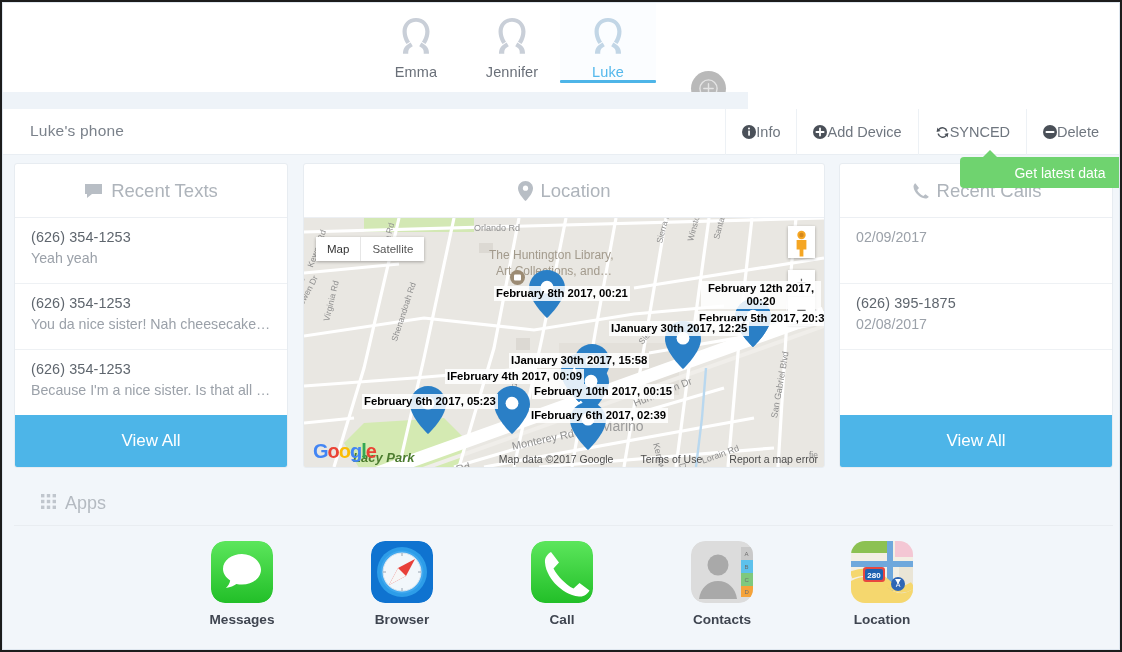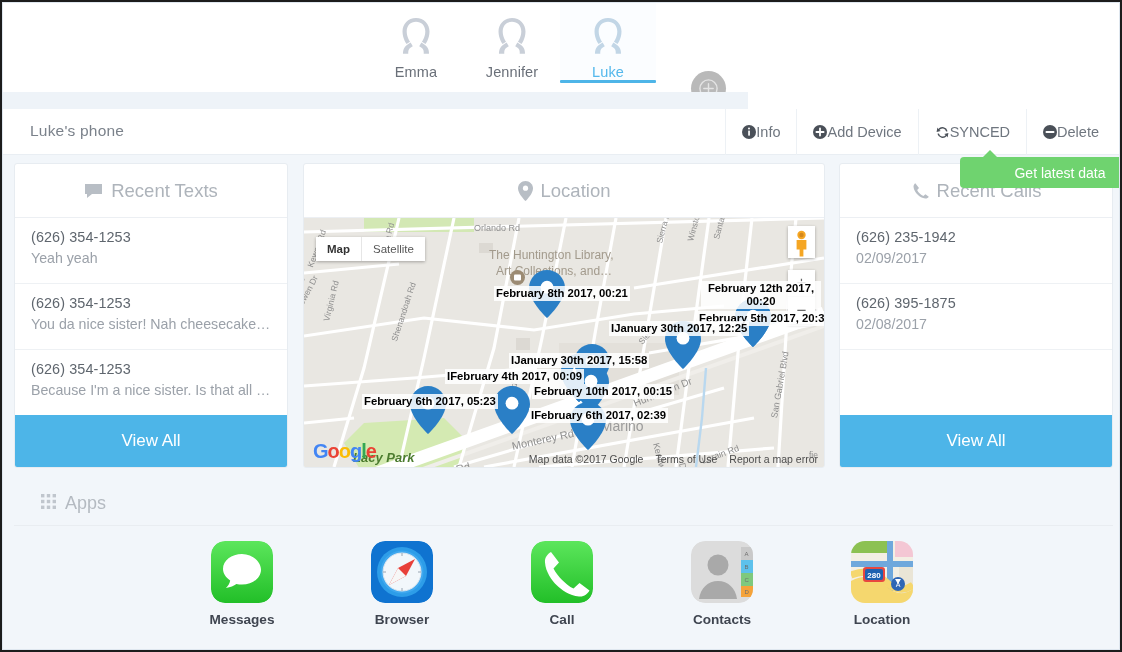--- a/index.html
+++ b/index.html
@@ -183,21 +183,21 @@
     box-shadow: 0 1px 3px rgba(0,0,0,.3);
     z-index: 12;
   }
   .maptype div {
     padding: 6px 11px;
     font-size: 11.5px;
     color: #565656;
     cursor: pointer;
     white-space: nowrap;
   }
-  .maptype .sel { font-weight: bold; color: #333; }
+  .maptype .sel { font-weight: normal; color: #333; }
   .maptype .alt { border-left: 1px solid #e6e6e6; }
 
   .pin { position: absolute; z-index: 20; cursor: pointer; }
   .plabel {
     position: absolute;
     background: rgba(255,255,255,.86);
     color: #000;
     font-size: 11.3px;
     font-weight: bold;
     line-height: 13px;
@@ -241,21 +241,21 @@
   .glogo span:nth-child(1){color:#4285f4}
   .glogo span:nth-child(2){color:#ea4335}
   .glogo span:nth-child(3){color:#fbbc05}
   .glogo span:nth-child(4){color:#4285f4}
   .glogo span:nth-child(5){color:#34a853}
   .glogo span:nth-child(6){color:#ea4335}
 
   .mapcredit {
     position: absolute; right: 6px; bottom: 2px;
     z-index: 14;
-    display: flex; gap: 12px;
+    display: flex; gap: 27px;
     font-size: 10.5px; color: #4c4c4c;
   }
   .mapcredit span { white-space: nowrap; }
   .mapcredit .lnk { cursor: pointer; }
 
   
   .appsbar {
     position: absolute; left: 11px; top: 478px;
     width: 1099px; height: 45px;
     display: flex; align-items: center; gap: 9px;
@@ -575,21 +575,20 @@
     <div class="card-head">
       <span class="ic">
         <svg width="18" height="18" viewBox="0 0 18 18">
           <path d="M4.3 1.2c-.9.6-1.9 2-1.8 3.5.2 3 2.1 5.9 4 7.8 1.9 1.9 4.8 3.8 7.8 4 1.5.1 2.9-.9 3.5-1.8l-3.4-2.4-2 1.8c-1.2-.5-2.6-1.6-3.6-2.6-1-1-2.1-2.4-2.6-3.6l1.8-2z" fill="#b8bec5"></path>
         </svg>
       </span>
       <span>Recent Calls</span>
     </div>
     <div id="calls-rows">
         <div class="lrow">
-          <div class="num">(626) 235-1942</div>
           <div class="sub">02/09/2017</div>
         </div>
         <div class="lrow">
           <div class="num">(626) 395-1875</div>
           <div class="sub">02/08/2017</div>
         </div>
       </div>
     <div class="viewall">View All</div>
   </div>
 

